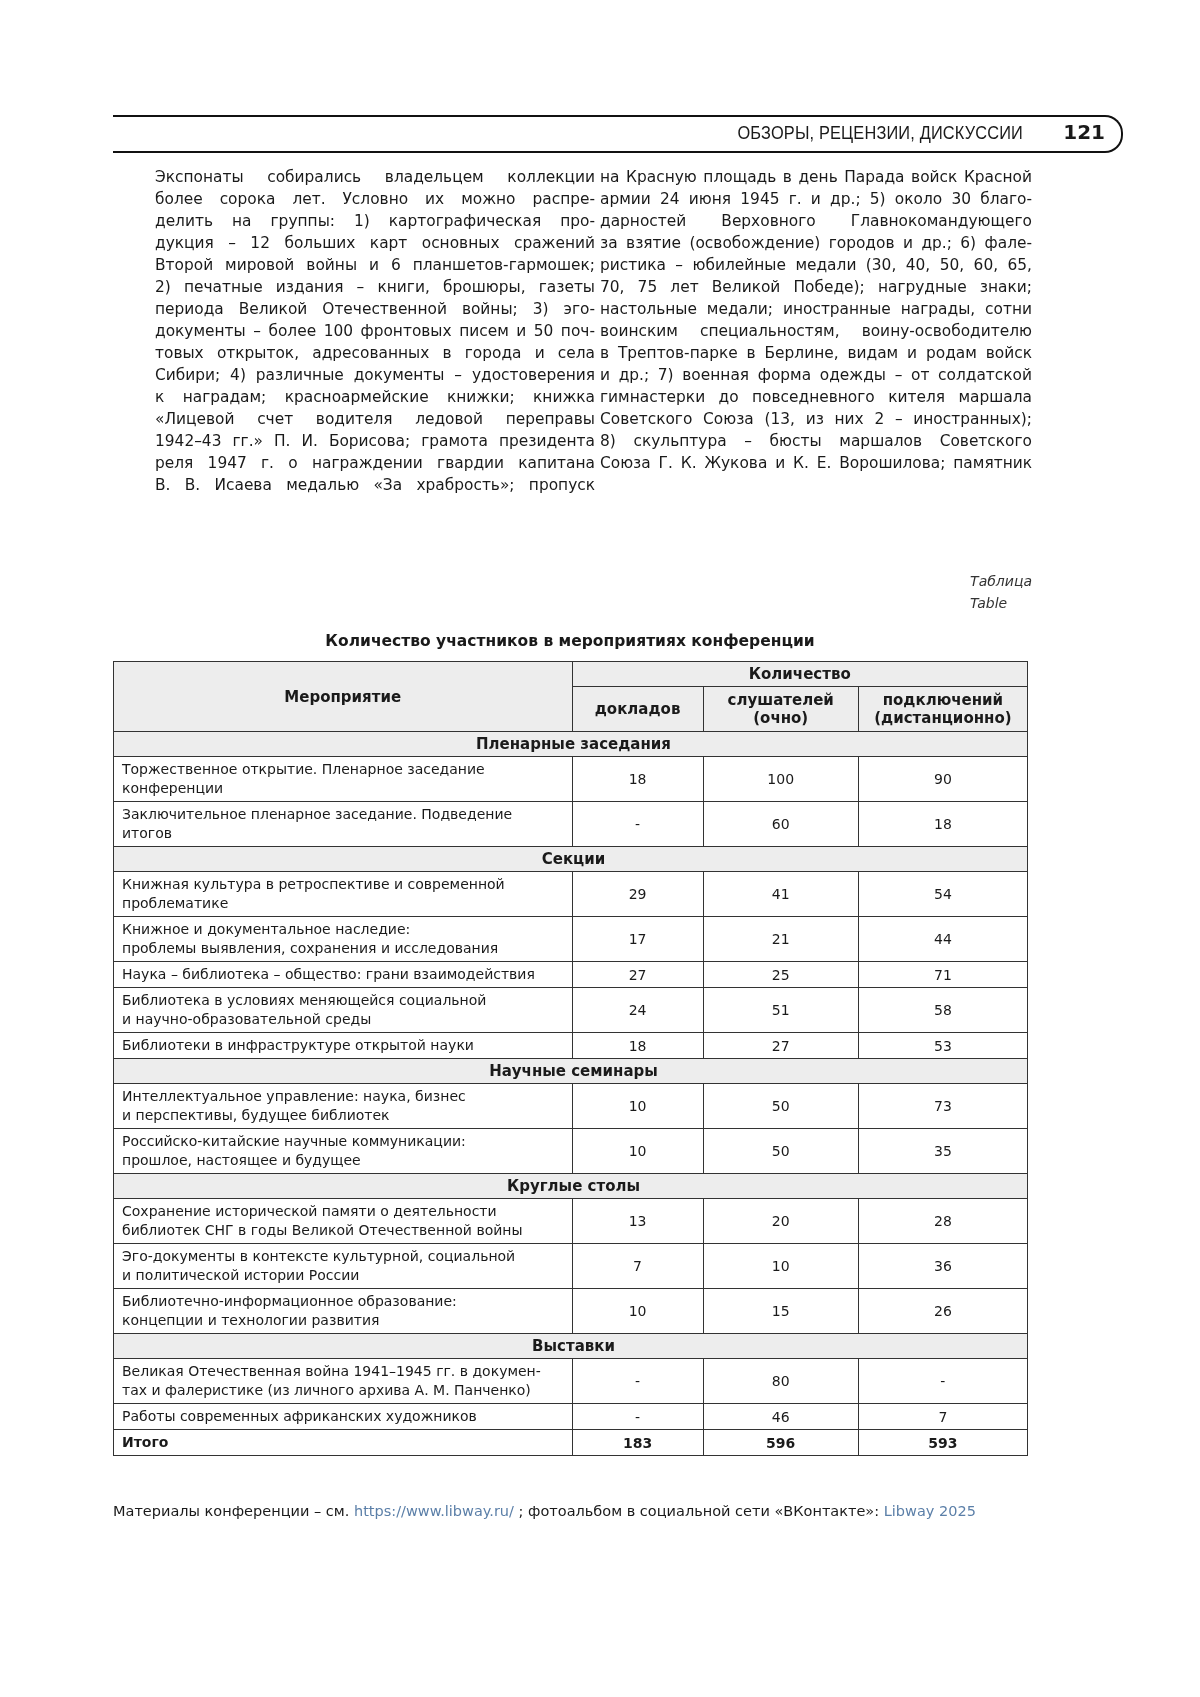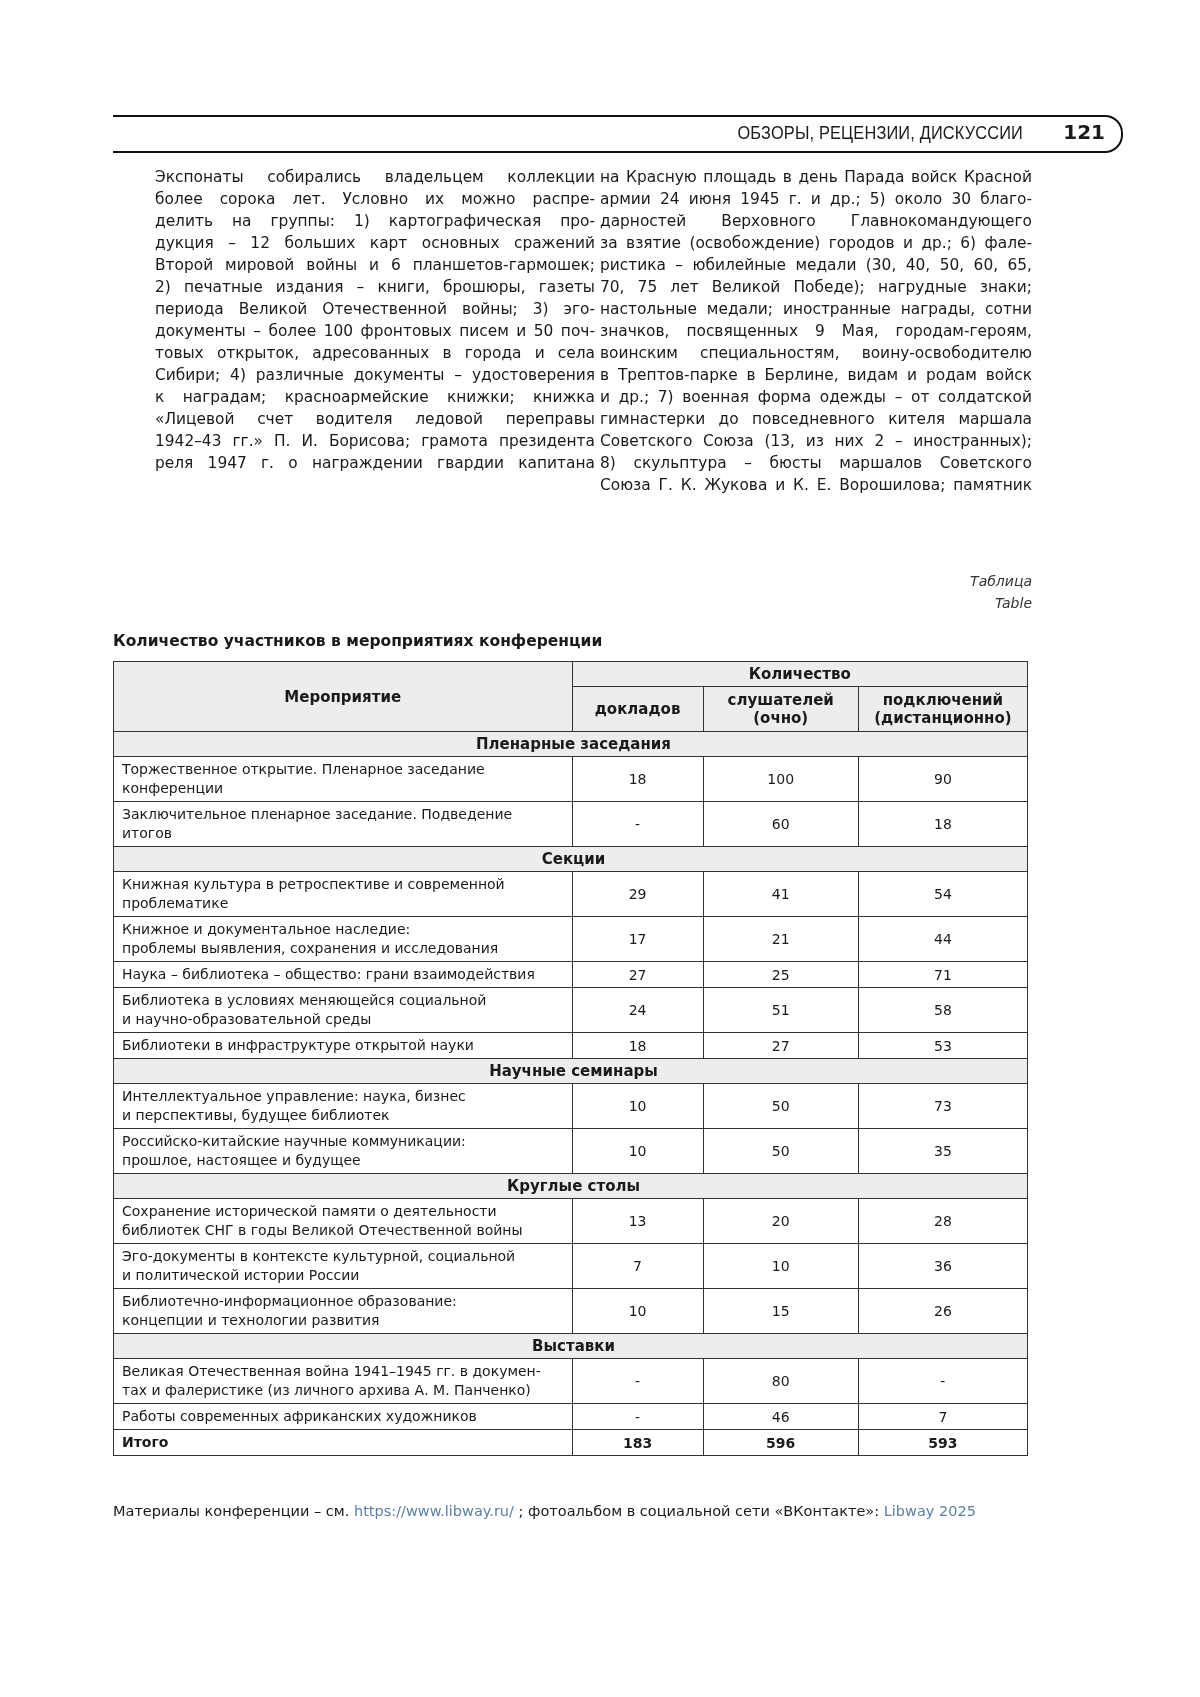--- a/index.html
+++ b/index.html
@@ -8,22 +8,22 @@
   .rh-box { position: absolute; left: 0; top: 0; width: 1008px; height: 34px; border-top: 2px solid #111; border-bottom: 2px solid #111; border-right: 2px solid #111; border-radius: 0 18px 18px 0; }
   .rh-title { position: absolute; right: 100px; top: 7px; font-family: "Liberation Sans", sans-serif; font-size: 19px; letter-spacing: 0.2px; transform: scaleX(0.86); transform-origin: right center; }
   .rh-page { position: absolute; right: 18px; top: 5px; font-family: "DejaVu Sans", sans-serif; font-weight: bold; font-size: 20px; }
 
   .col { position: absolute; top: 166px; width: 440px; font-family: "DejaVu Sans", sans-serif; font-size: 15.4px; line-height: 22px; text-align: justify; }
   .col-left { left: 115px; margin-left: 40px; }
   .col-right { left: 600px; width: 432px; }
   .col .ln { display: block; white-space: nowrap; text-align-last: justify; text-align: justify; }
   .col .ln.last { text-align-last: justify; }
 
-  .tbl-label { position: absolute; right: 168px; top: 570px; text-align: right; font-family: "DejaVu Sans", sans-serif; font-style: italic; font-size: 14px; line-height: 22px; color: #333; }
-  .tbl-title { position: absolute; left: 113px; width: 914px; top: 632px; font-family: "DejaVu Sans", sans-serif; font-weight: bold; font-size: 15.5px; }
+  .tbl-label { position: absolute; right: 168px; top: 570px; font-family: "DejaVu Sans", sans-serif; font-style: italic; font-size: 14px; line-height: 22px; color: #333; }
+  .tbl-title { position: absolute; left: 113px; width: 914px; top: 632px; text-align: center; font-family: "DejaVu Sans", sans-serif; font-weight: bold; font-size: 15.5px; }
 
   table.data { position: absolute; left: 113px; top: 661px; width: 915px; border-collapse: collapse; font-family: "DejaVu Sans", sans-serif; font-size: 14px; color: #1a1a1a; }
   table.data td, table.data th { border: 1.5px solid #333; padding: 0 8px; }
   table.data thead th { background: #ededed; font-weight: bold; font-size: 15px; text-align: center; line-height: 18px; }
   table.data tr.section td { background: #ededed; font-weight: bold; font-size: 15px; text-align: center; height: 24px; padding-left: 14px; }
   table.data td.name { line-height: 19px; text-align: left; }
   table.data td.num { text-align: center; }
   table.data tr.r2 td { height: 44px; }
   table.data tr.r1 td { height: 25px; }
   table.data tr.total td { font-weight: bold; height: 25px; }
@@ -49,31 +49,31 @@
   <span class="ln">Второй мировой войны и 6 планшетов-гармошек;</span>
   <span class="ln">2) печатные издания – книги, брошюры, газеты</span>
   <span class="ln">периода Великой Отечественной войны; 3) эго-</span>
   <span class="ln">документы – более 100 фронтовых писем и 50 поч-</span>
   <span class="ln">товых открыток, адресованных в города и села</span>
   <span class="ln">Сибири; 4) различные документы – удостоверения</span>
   <span class="ln">к наградам; красноармейские книжки; книжка</span>
   <span class="ln">«Лицевой счет водителя ледовой переправы</span>
   <span class="ln">1942–43 гг.» П. И. Борисова; грамота президента</span>
   <span class="ln">реля 1947 г. о награждении гвардии капитана</span>
+  <span class="ln last">В. В. Исаева медалью «За храбрость»; пропуск</span>
 </div>
 
 <div class="col col-right">
   <span class="ln">на Красную площадь в день Парада войск Красной</span>
   <span class="ln">армии 24 июня 1945 г. и др.; 5) около 30 благо-</span>
   <span class="ln">дарностей Верховного Главнокомандующего</span>
   <span class="ln">за взятие (освобождение) городов и др.; 6) фале-</span>
   <span class="ln">ристика – юбилейные медали (30, 40, 50, 60, 65,</span>
   <span class="ln">70, 75 лет Великой Победе); нагрудные знаки;</span>
   <span class="ln">настольные медали; иностранные награды, сотни</span>
-  <span class="ln">значков, посвященных 9 Мая, городам-героям,</span>
   <span class="ln">воинским специальностям, воину-освободителю</span>
   <span class="ln">в Трептов-парке в Берлине, видам и родам войск</span>
   <span class="ln">и др.; 7) военная форма одежды – от солдатской</span>
   <span class="ln">гимнастерки до повседневного кителя маршала</span>
   <span class="ln">Советского Союза (13, из них 2 – иностранных);</span>
   <span class="ln">8) скульптура – бюсты маршалов Советского</span>
   <span class="ln last">Союза Г. К. Жукова и К. Е. Ворошилова; памятник</span>
 </div>
 
 <div class="tbl-label">

